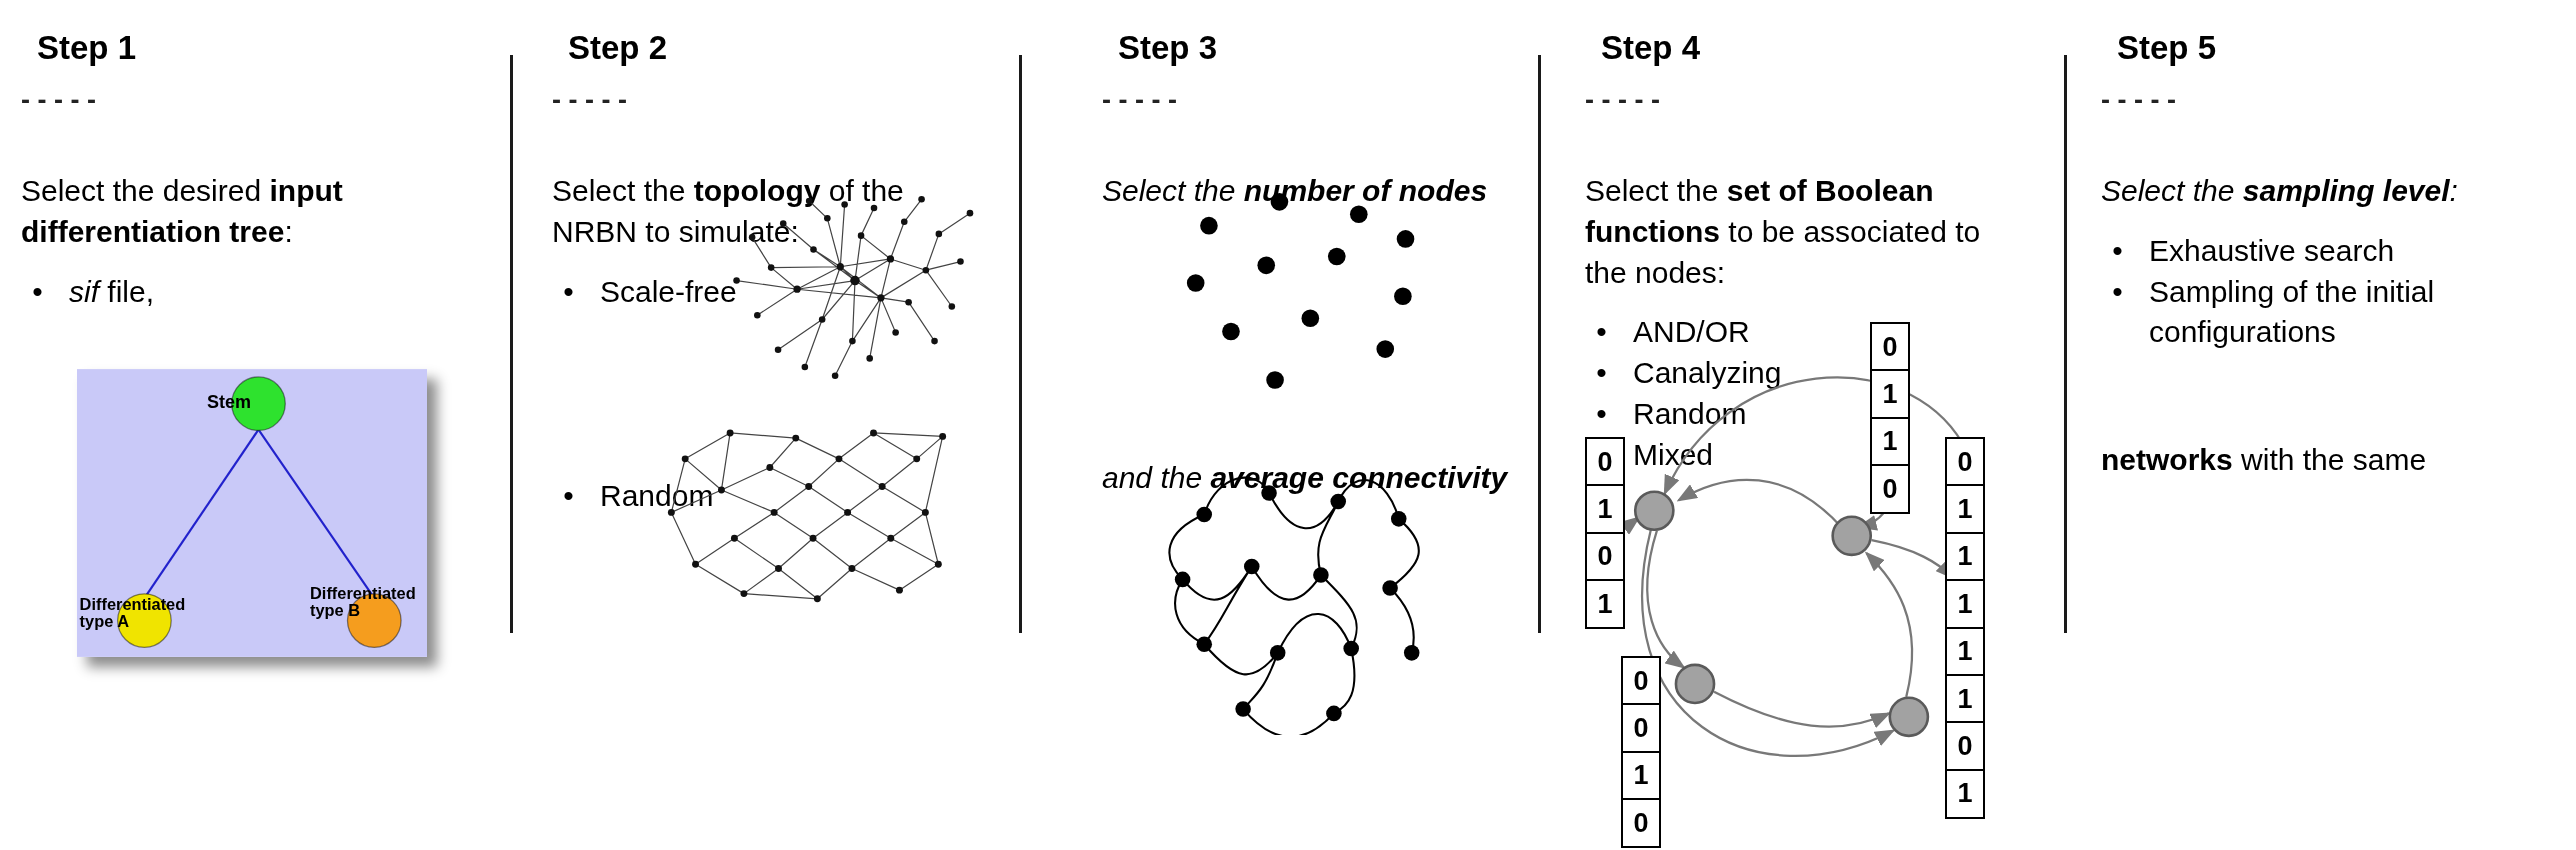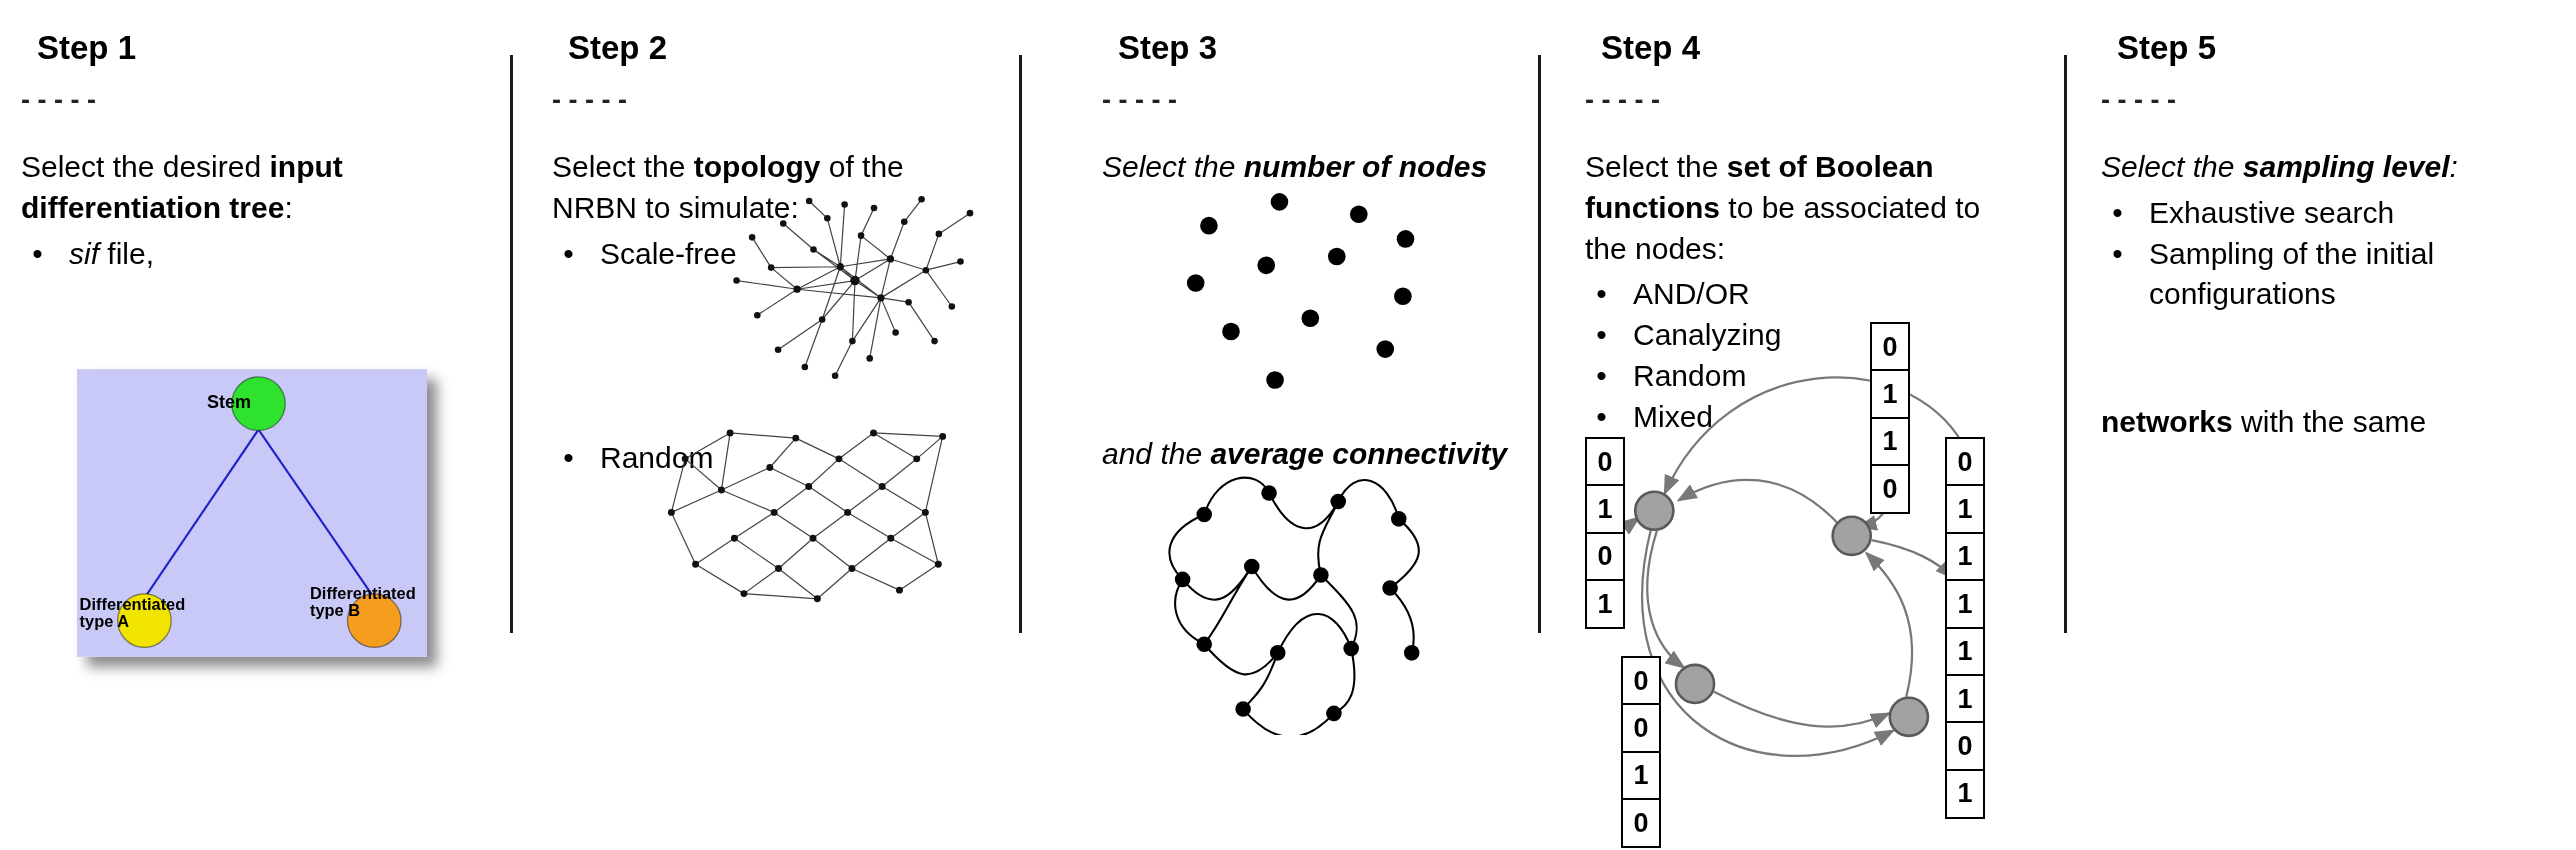--- a/index.html
+++ b/index.html
@@ -4,23 +4,23 @@
 <style>
   html,body{margin:0;padding:0;background:#fff;}
   body{
     width:2576px;height:851px;position:relative;overflow:hidden;
     font-family:"Liberation Sans",sans-serif;color:#000;
   }
   .divider{position:absolute;top:55px;height:578px;width:2.6px;background:#1a1a1a;}
   .col{position:absolute;top:0;height:851px;padding-top:12px;box-sizing:border-box;}
   .title{font-size:33px;font-weight:bold;line-height:1.2;margin:16px;}
   .dashes{font-size:27px;font-weight:bold;color:#222;margin-top:5.2px;line-height:1.2;}
-  .para{font-size:30px;line-height:1.36;margin:31px 0 0 0;}
+  .para{font-size:30px;line-height:1.36;margin:55px 0 0 0;}
   .para b{font-weight:bold;}
-  .blist{margin-top:5px;}
+  .blist{margin-top:19px;}
   .bitem{position:relative;padding-left:48px;font-size:30px;line-height:1.36;}
   .bitem::before{content:"\2022";position:absolute;left:11.2px;top:0;}
   .bitem i{font-style:italic;}
   .graphic{position:absolute;}
   
   .treebox{position:absolute;left:56px;top:369px;width:350px;height:288px;
     box-shadow:10.4px 10.4px 12px rgba(0,0,0,0.45);}
   .treebox svg{position:absolute;left:0;top:0;}
   .tnode{stroke:rgba(0,0,0,0.45);stroke-width:1.5;}
   .tlabel{position:absolute;font-weight:bold;line-height:1.05;}

